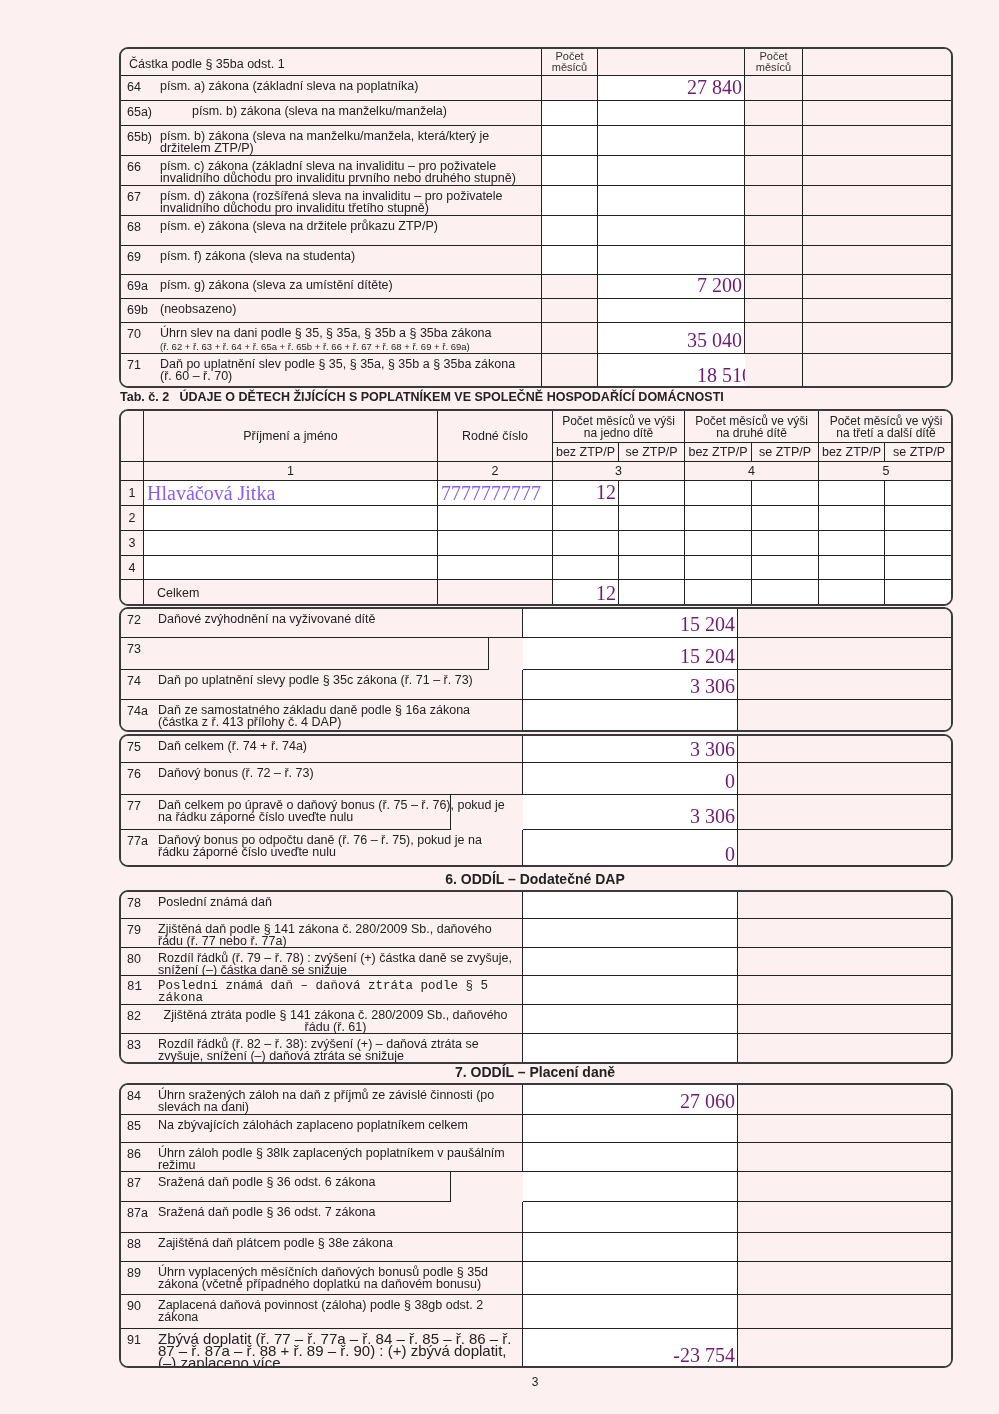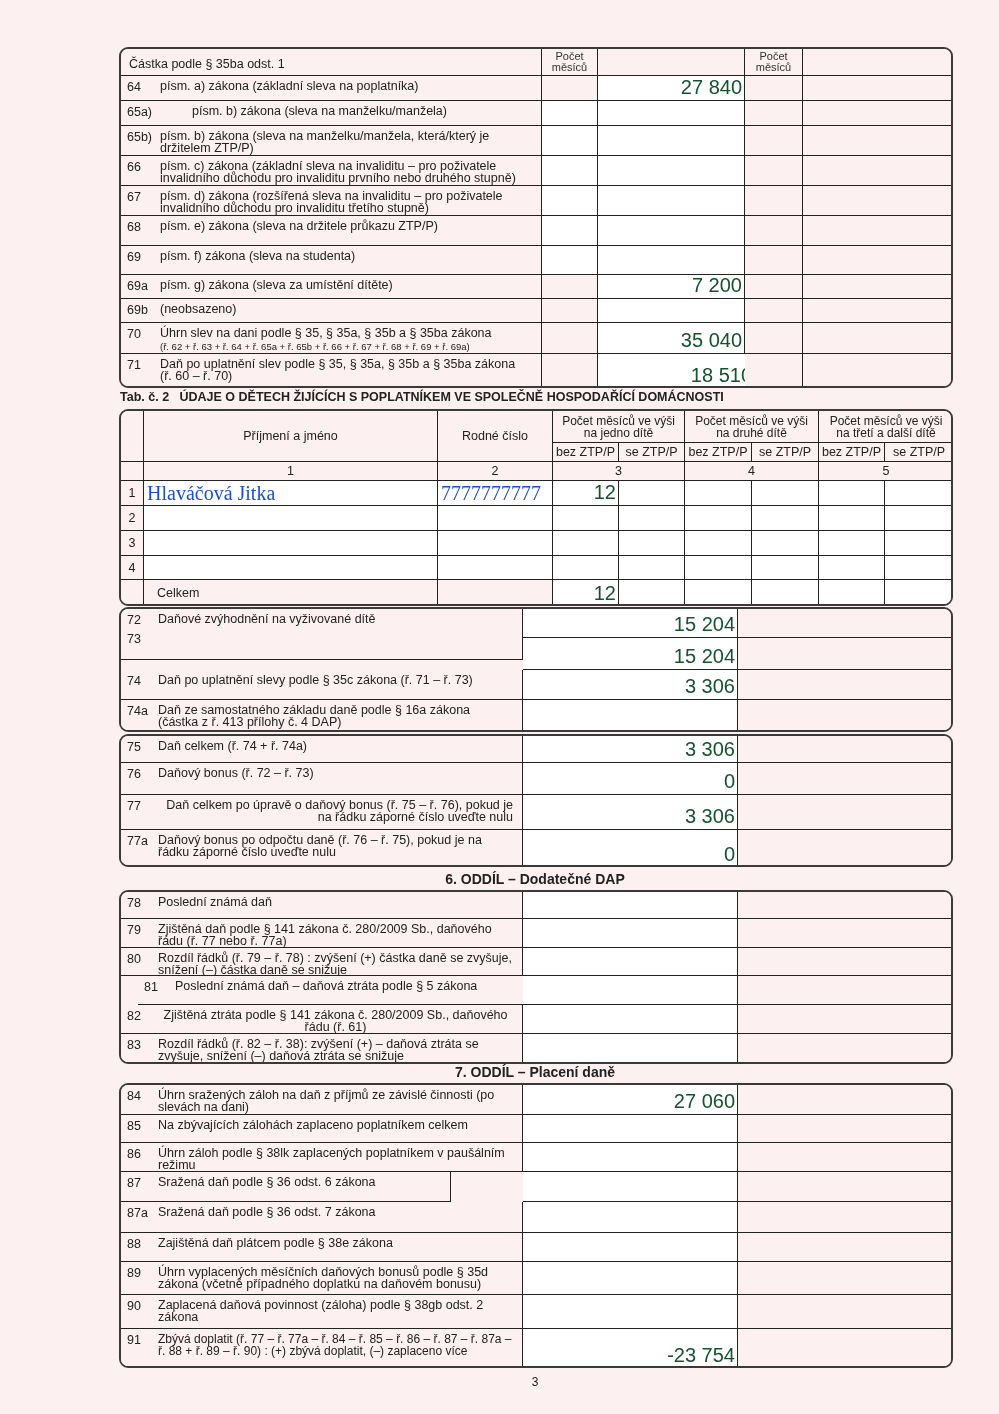--- a/index.html
+++ b/index.html
@@ -6,25 +6,25 @@
   body { width:999px; height:1414px; background:#fdf0f0; position:relative; overflow:hidden;
          font-family:"Liberation Sans", sans-serif; color:#222; }
   .box { position:absolute; border:2px solid #3a3a3a; border-radius:9px; overflow:hidden; box-sizing:border-box; background:#fdf0f0; }
   .cell { position:absolute; box-sizing:border-box; border-right:1px solid #222; border-bottom:1px solid #222; }
   .pink { background:#fdf0f0; }
   .white { background:#ffffff; }
   .lbl { font-size:12.5px; line-height:12px; }
   .num { position:absolute; left:6px; top:4px; font-size:12.5px; }
   .txt { position:absolute; left:37px; top:4px; font-size:12.5px; line-height:12px; }
   .txt.small { font-size:10px; }
-  .val { position:absolute; right:2px; bottom:1px; font-family:Liberation Sans, sans-serif; font-size:20px; color:#14532d; }
+  .val { position:absolute; right:2px; bottom:1px; font-family:Liberation Serif, serif; font-size:20px; color:#701a75; }
   .hdr-small { font-size:11px; line-height:11px; text-align:center; color:#333; }
   .center { display:flex; align-items:center; justify-content:center; text-align:center; }
   .section-title { position:absolute; font-weight:bold; font-size:14px; color:#222; }
-  .hand { font-family:"Liberation Serif", serif; font-size:20px; color:#1d4ed8; }
+  .hand { font-family:"Liberation Serif", serif; font-size:20px; color:#8b5cf6; }
 </style>
 </head>
 <body>
 
 <div class="box" style="left:119px; top:47px; width:834px; height:341px;">
   <div id="t1">
       <div class="cell pink" style="left: 0px; top: 0px; width: 421px; height: 27px;"></div>
       <div class="lbl" style="position: absolute; left: 8px; top: 9px;">Částka podle § 35ba odst. 1</div>
       <div class="cell pink center hdr-small" style="left: 421px; top: 0px; width: 56px; height: 27px; padding: 0px 6px;">Počet měsíců</div>
       <div class="cell pink" style="left: 477px; top: 0px; width: 147px; height: 27px;"></div>
@@ -267,21 +267,21 @@
 <div class="box" style="left:119px; top:607px; width:834px; height:125px;">
   <div id="t3">
       <div class="cell pink" style="left: 0px; top: 0px; width: 402px; height: 29px;">
         <div class="num">72</div>
         <div class="txt" style="width: 355px;">Daňové zvýhodnění na vyživované dítě</div>
       </div>
       <div class="cell white" style="left: 402px; top: 0px; width: 215px; height: 29px;">
         <div class="val">15 204</div>
       </div>
       <div class="cell pink" style="left: 617px; top: 0px; width: 215px; height: 29px; border-right: none;"></div>
-      <div class="cell pink" style="left: 0px; top: 19px; width: 402px; height: 32px;">
+      <div class="cell pink" style="left: 0px; top: 29px; width: 368px; height: 32px;">
         <div class="num">73</div>
       </div>
       <div class="cell white" style="left: 402px; top: 29px; width: 215px; height: 32px;">
         <div class="val">15 204</div>
       </div>
       <div class="cell pink" style="left: 617px; top: 29px; width: 215px; height: 32px; border-right: none;"></div>
       <div class="cell pink" style="left: 0px; top: 61px; width: 402px; height: 30px;">
         <div class="num">74</div>
         <div class="txt" style="width: 355px;">Daň po uplatnění slevy podle § 35c zákona (ř. 71 – ř. 73)</div>
       </div>
@@ -311,21 +311,21 @@
       </div>
       <div class="cell pink" style="left: 617px; top: 0px; width: 215px; height: 27px; border-right: none;"></div>
       <div class="cell pink" style="left: 0px; top: 27px; width: 402px; height: 32px;">
         <div class="num">76</div>
         <div class="txt" style="width: 355px;">Daňový bonus (ř. 72 – ř. 73)</div>
       </div>
       <div class="cell white" style="left: 402px; top: 27px; width: 215px; height: 32px;">
         <div class="val">0</div>
       </div>
       <div class="cell pink" style="left: 617px; top: 27px; width: 215px; height: 32px; border-right: none;"></div>
-      <div class="cell pink" style="left: 0px; top: 59px; width: 402px; height: 35px; text-align: right;">
+      <div class="cell pink" style="left: 0px; top: 59px; width: 330px; height: 35px;">
         <div class="num">77</div>
         <div class="txt" style="width: 355px;">Daň celkem po úpravě o daňový bonus (ř. 75 – ř. 76), pokud je na řádku záporné číslo uveďte nulu</div>
       </div>
       <div class="cell white" style="left: 402px; top: 59px; width: 215px; height: 35px;">
         <div class="val">3 306</div>
       </div>
       <div class="cell pink" style="left: 617px; top: 59px; width: 215px; height: 35px; border-right: none;"></div>
       <div class="cell pink" style="left: 0px; top: 94px; width: 402px; height: 37px; border-bottom: none;">
         <div class="num">77a</div>
         <div class="txt" style="width: 355px;">Daňový bonus po odpočtu daně (ř. 76 – ř. 75), pokud je na řádku záporné číslo uveďte nulu</div>
@@ -358,21 +358,21 @@
       </div>
       <div class="cell pink" style="left: 617px; top: 27px; width: 215px; height: 29px; border-right: none;"></div>
       <div class="cell pink" style="left: 0px; top: 56px; width: 402px; height: 28px;">
         <div class="num">80</div>
         <div class="txt" style="width: 355px;">Rozdíl řádků (ř. 79 – ř. 78) : zvýšení (+) částka daně se zvyšuje, snížení (–) částka daně se snižuje</div>
       </div>
       <div class="cell white" style="left: 402px; top: 56px; width: 215px; height: 28px;">
         <div class="val"></div>
       </div>
       <div class="cell pink" style="left: 617px; top: 56px; width: 215px; height: 28px; border-right: none;"></div>
-      <div class="cell pink" style="left: 17px; top: 84px; width: 402px; height: 29px;">
+      <div class="cell pink" style="left: 0px; top: 84px; width: 402px; height: 29px; font-family: Liberation Mono, monospace;">
         <div class="num">81</div>
         <div class="txt" style="width: 355px;">Poslední známá daň – daňová ztráta podle § 5 zákona</div>
       </div>
       <div class="cell white" style="left: 402px; top: 84px; width: 215px; height: 29px;">
         <div class="val"></div>
       </div>
       <div class="cell pink" style="left: 617px; top: 84px; width: 215px; height: 29px; border-right: none;"></div>
       <div class="cell pink" style="left: 0px; top: 113px; width: 402px; height: 29px;">
         <div class="num">82</div>
         <div class="txt" style="width: 355px; text-align: center;">Zjištěná ztráta podle § 141 zákona č. 280/2009 Sb., daňového řádu (ř. 61)</div>
@@ -455,21 +455,21 @@
       <div class="cell pink" style="left: 0px; top: 210px; width: 402px; height: 34px;">
         <div class="num">90</div>
         <div class="txt" style="width: 360px;">Zaplacená daňová povinnost (záloha) podle § 38gb odst. 2 zákona</div>
       </div>
       <div class="cell white" style="left: 402px; top: 210px; width: 215px; height: 34px;">
         <div class="val"></div>
       </div>
       <div class="cell pink" style="left: 617px; top: 210px; width: 215px; height: 34px; border-right: none;"></div>
       <div class="cell pink" style="left: 0px; top: 244px; width: 402px; height: 39px; border-bottom: none;">
         <div class="num">91</div>
-        <div class="txt" style="width: 360px; font-size: 12px;">Zbývá doplatit (ř. 77 – ř. 77a – ř. 84 – ř. 85 – ř. 86 – ř. 87 – ř. 87a – ř. 88 + ř. 89 – ř. 90) : (+) zbývá doplatit, (–) zaplaceno více</div>
+        <div class="txt" style="width: 360px; font-size: 15px;">Zbývá doplatit (ř. 77 – ř. 77a – ř. 84 – ř. 85 – ř. 86 – ř. 87 – ř. 87a – ř. 88 + ř. 89 – ř. 90) : (+) zbývá doplatit, (–) zaplaceno více</div>
       </div>
       <div class="cell white" style="left: 402px; top: 244px; width: 215px; height: 39px; border-bottom: none;">
         <div class="val">-23 754</div>
       </div>
       <div class="cell pink" style="left: 617px; top: 244px; width: 215px; height: 39px; border-right: none; border-bottom: none;"></div>
     </div>
 </div>
 
 <div style="position:absolute; left:0; width:1070px; text-align:center; top:1375px; font-size:12px;">3</div>
 

